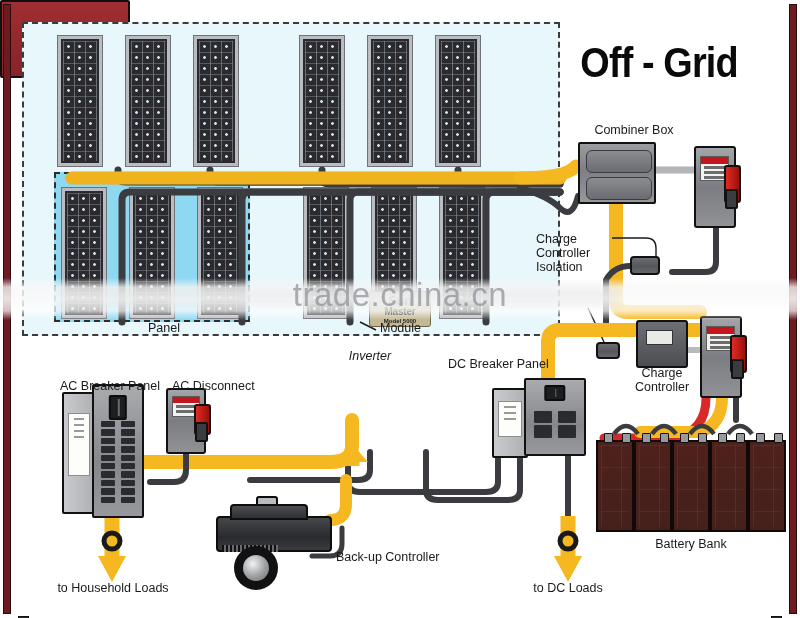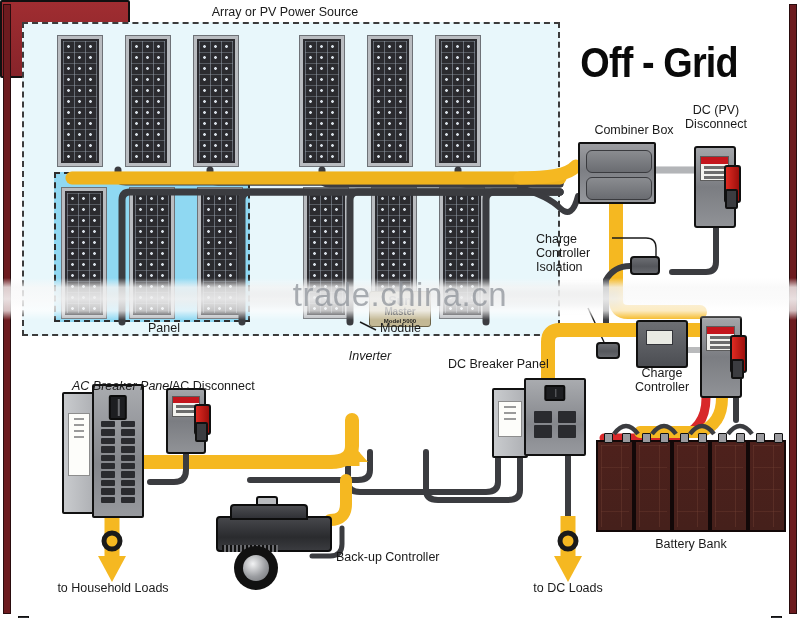--- a/index.html
+++ b/index.html
@@ -114,21 +114,20 @@
       font-family:"Liberation Sans Narrow","Liberation Sans",sans-serif;
       transform:scaleX(.88);transform-origin:center;}
 </style>
 </head>
 <body>
 
 <div id="stage">
 
   <div class="abs" id="array-zone"></div>
   <div class="abs" id="panel-group-box"></div>
-  <div class="lbl ctr" style="left:175px;top:6px;width:220px;">Array or PV Power Source</div>
 
   <div class="pv" style="left:58px;top:36px;width:44px;height:130px;">
       <div class="cells"></div>
     </div>
   <div class="pv" style="left:126px;top:36px;width:44px;height:130px;">
       <div class="cells"></div>
     </div>
   <div class="pv" style="left:194px;top:36px;width:44px;height:130px;">
       <div class="cells"></div>
     </div>
@@ -250,24 +249,20 @@
   <div class="discon" style="left:694px;top:146px;width:42px;height:82px;">
     <div class="plate">
       <div class="red"></div>
         <div class="ln"></div>
         <div class="ln"></div>
         <div class="ln"></div>
     </div>
     <div class="lever"></div>
     <div class="hub"></div>
   </div>
-  <div class="lbl ctr" style="left:668px;top:104px;width:96px;">
-    <div>DC (PV)</div>
-    <div>Disconnect</div>
-  </div>
 
   <div class="case gry-d" style="left:630px;top:256px;width:30px;height:19px;border-radius:4px;"></div>
   <div class="lbl" style="left:536px;top:232px;width:60px;line-height:14px;">
     <div>Charge</div>
     <div>Controller</div>
     <div>Isolation</div>
   </div>
 
   <div class="case gry-d" style="left:596px;top:342px;width:24px;height:17px;border-radius:4px;"></div>
 
@@ -374,21 +369,21 @@
       <span></span>
         <span></span>
         <span></span>
         <span></span>
         <span></span>
         <span></span>
       <span></span>
         <span></span>
     </div>
   </div>
-  <div class="lbl" style="left:72px;top:380px;font-style:italic;">AC Breaker Panel</div>
+  <div class="lbl" style="left:60px;top:380px;">AC Breaker Panel</div>
 
   <div class="discon" style="left:166px;top:388px;width:40px;height:66px;">
     <div class="plate">
       <div class="red"></div>
         <div class="ln"></div>
         <div class="ln"></div>
     </div>
     <div class="lever"></div>
     <div class="hub"></div>
   </div>

